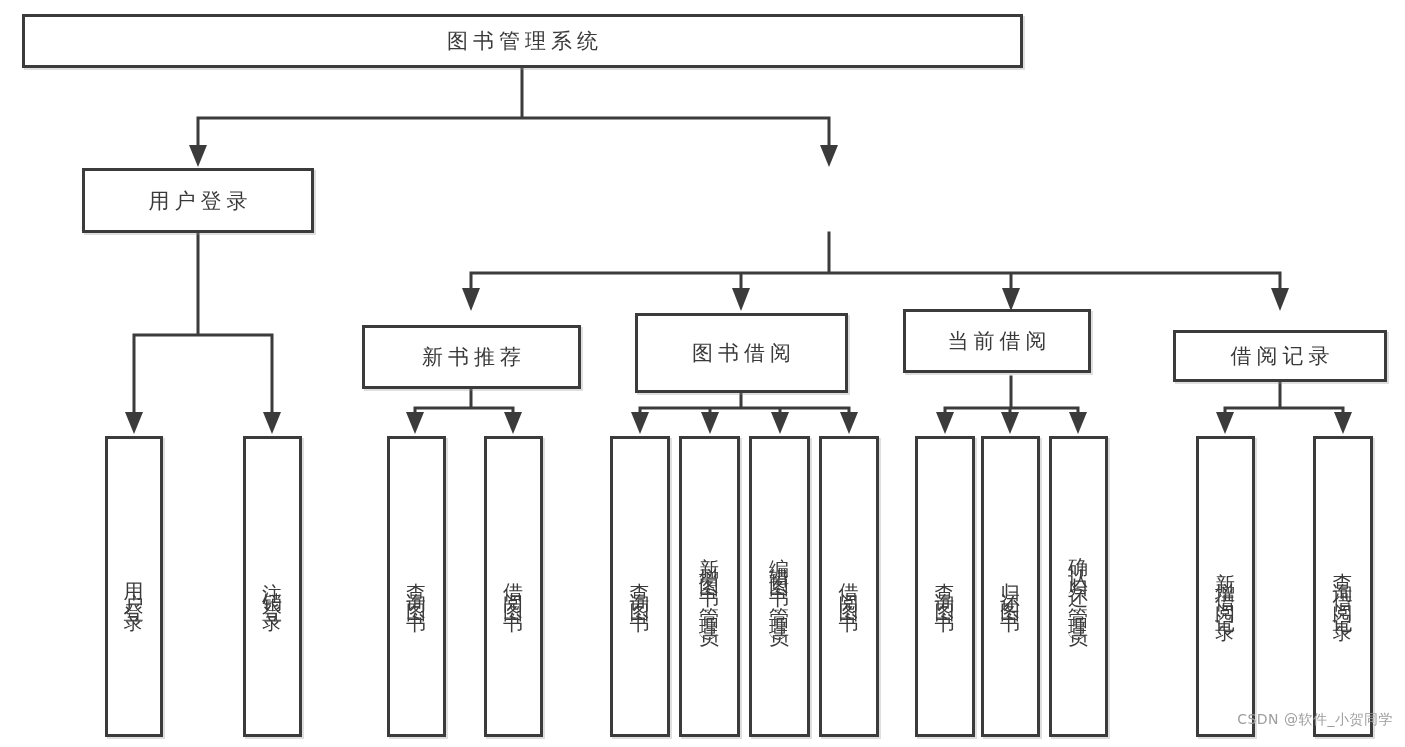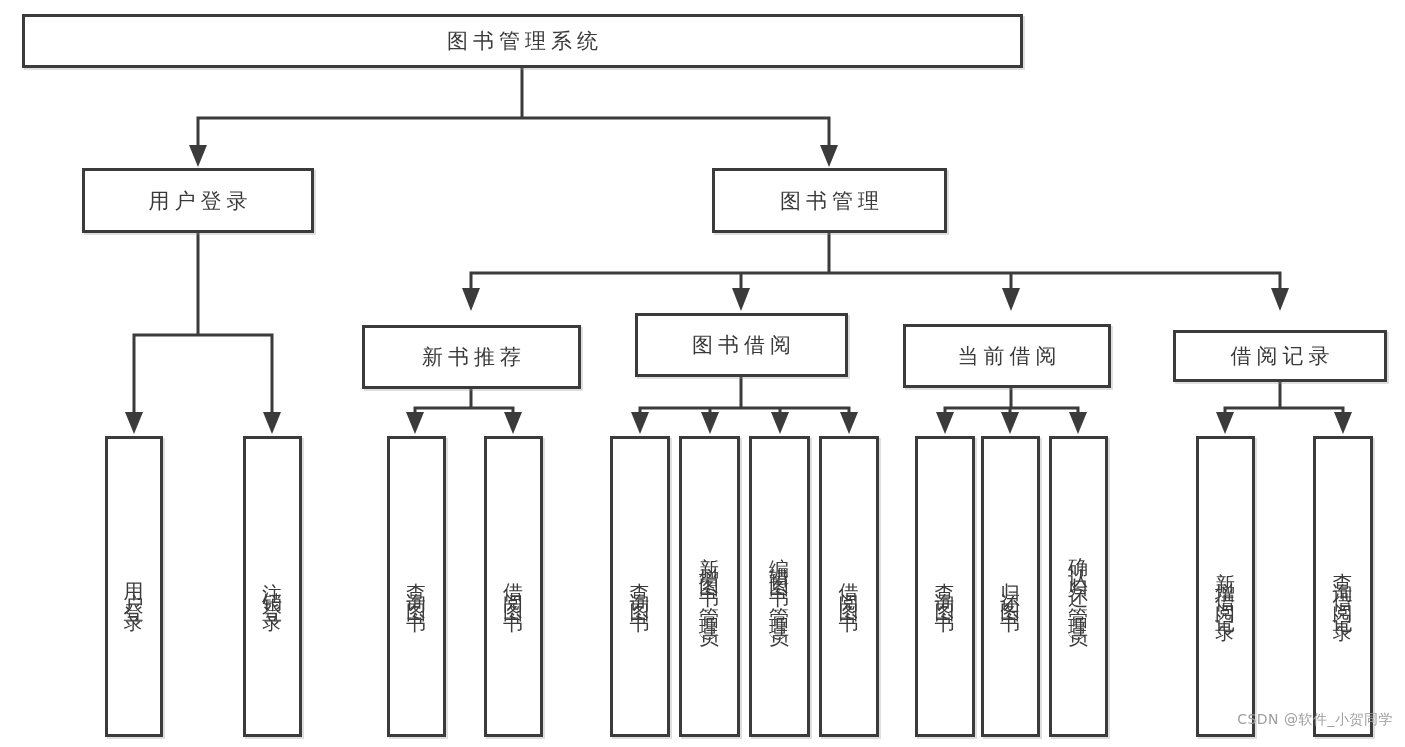--- a/index.html
+++ b/index.html
@@ -93,25 +93,24 @@
       <path d="M1001 412 H1019 L1010 434 Z"></path>
       <path d="M1069 412 H1087 L1078 434 Z"></path>
       <path d="M1216 412 H1234 L1225 434 Z"></path>
       <path d="M1334 412 H1352 L1343 434 Z"></path>
     </g>
   </svg>
 
   <div class="node h" style="left:22px;top:14px;width:1001px;height:54px">图书管理系统</div>
 
   <div class="node h" style="left:82px;top:168px;width:232px;height:65px">用户登录</div>
-  <div class="node h" style="left:712px;top:168px;width:235px;height:65px">图书管理</div>
 
   <div class="node h" style="left:362px;top:325px;width:219px;height:64px">新书推荐</div>
-  <div class="node h" style="left:635px;top:313px;width:213px;height:64px">图书借阅</div>
-  <div class="node h" style="left:903px;top:324px;width:208px;height:64px">当前借阅</div>
+  <div class="node h" style="left:635px;top:313px;width:213px;height:80px">图书借阅</div>
+  <div class="node h" style="left:903px;top:309px;width:188px;height:64px">当前借阅</div>
   <div class="node h" style="left:1173px;top:330px;width:214px;height:52px">借阅记录</div>
 
   <div class="node leaf" style="left:105px;top:436px;width:58px;height:301px">用户登录</div>
   <div class="node leaf" style="left:243px;top:436px;width:59px;height:301px">注销登录</div>
   <div class="node leaf" style="left:387px;top:436px;width:59px;height:301px">查询图书</div>
   <div class="node leaf" style="left:484px;top:436px;width:59px;height:301px">借阅图书</div>
   <div class="node leaf" style="left:610px;top:436px;width:60px;height:301px">查询图书</div>
   <div class="node leaf" style="left:679px;top:436px;width:61px;height:301px">新增图书（管理员）</div>
   <div class="node leaf" style="left:749px;top:436px;width:61px;height:301px">编辑图书（管理员）</div>
   <div class="node leaf" style="left:819px;top:436px;width:60px;height:301px">借阅图书</div>

